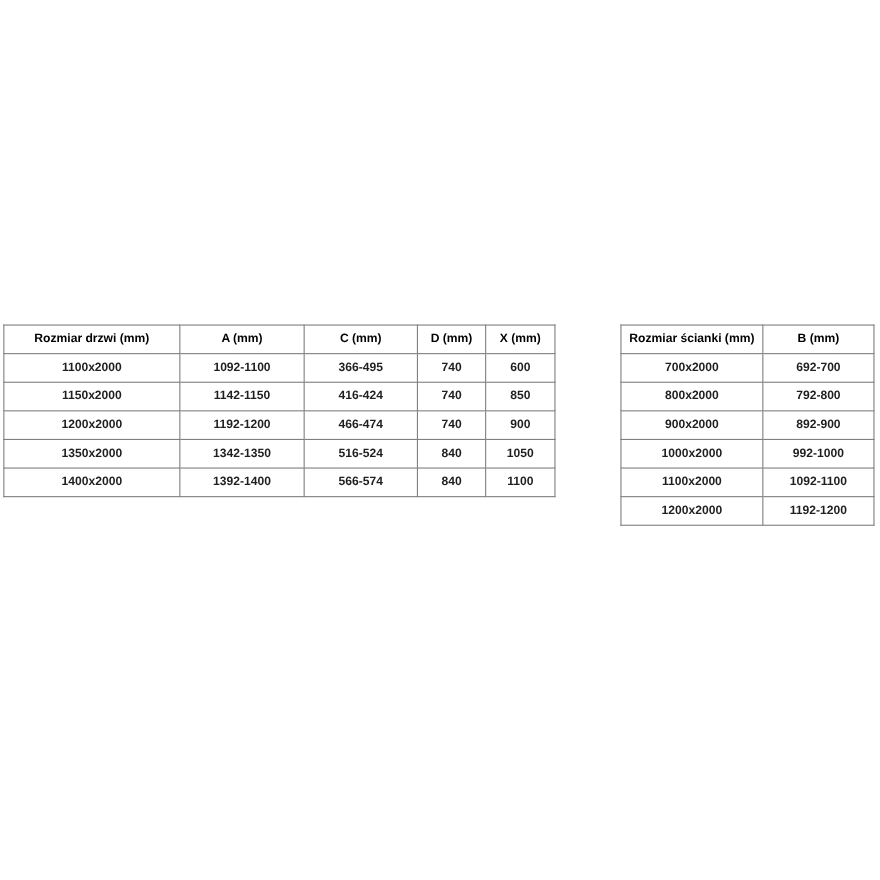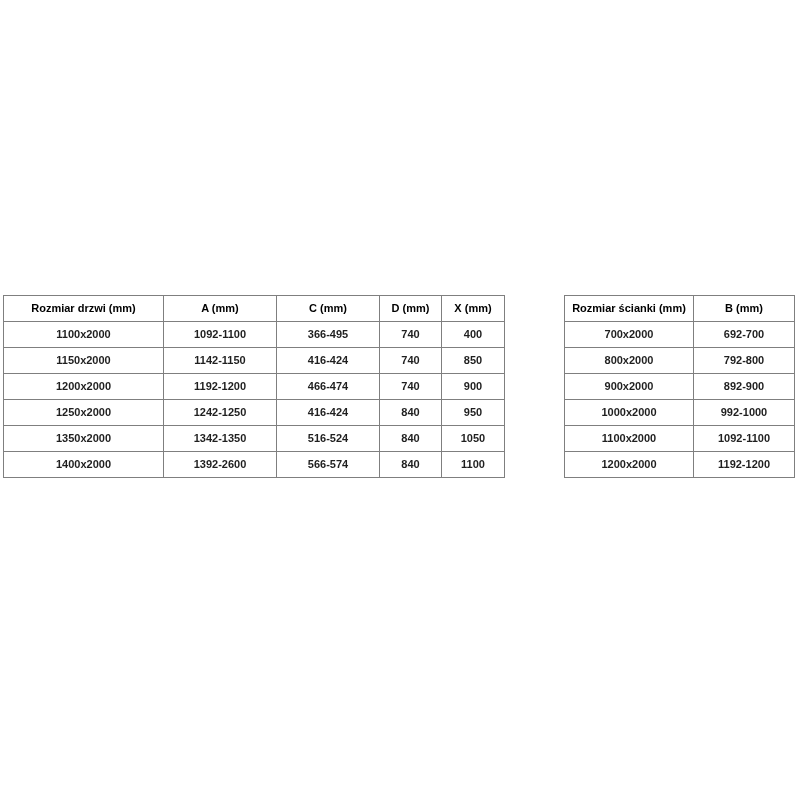--- a/index.html
+++ b/index.html
@@ -73,53 +73,46 @@
           <th>D (mm)</th>
           <th>X (mm)</th>
         </tr>
       </thead>
       <tbody>
         <tr>
           <td>1100x2000</td>
           <td>1092-1100</td>
           <td>366-495</td>
           <td>740</td>
-          <td>400</td>
+          <td>600</td>
         </tr>
         <tr>
           <td>1150x2000</td>
           <td>1142-1150</td>
           <td>416-424</td>
           <td>740</td>
           <td>850</td>
         </tr>
         <tr>
           <td>1200x2000</td>
           <td>1192-1200</td>
           <td>466-474</td>
           <td>740</td>
           <td>900</td>
         </tr>
         <tr>
-          <td>1250x2000</td>
-          <td>1242-1250</td>
-          <td>416-424</td>
-          <td>840</td>
-          <td>950</td>
-        </tr>
-        <tr>
           <td>1350x2000</td>
           <td>1342-1350</td>
           <td>516-524</td>
           <td>840</td>
           <td>1050</td>
         </tr>
         <tr>
           <td>1400x2000</td>
-          <td>1392-2600</td>
+          <td>1392-1400</td>
           <td>566-574</td>
           <td>840</td>
           <td>1100</td>
         </tr>
       </tbody>
     </table>
 
   <table id="wall-table" class="spec-table">
     <colgroup>
       <col style="width:129px">

